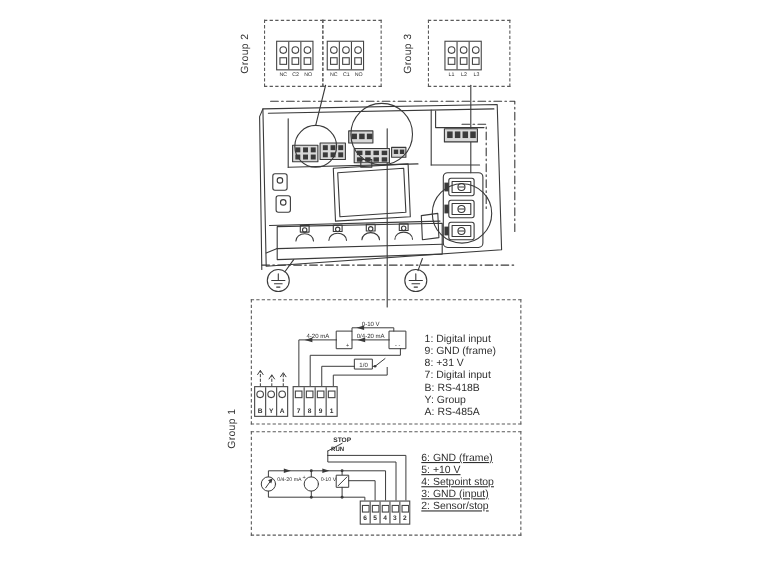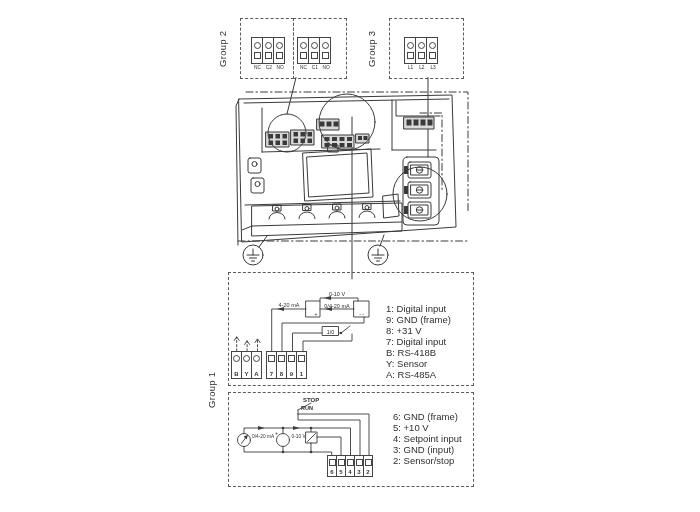--- a/index.html
+++ b/index.html
@@ -372,24 +372,24 @@
         <span class="lbl">2</span>
       </div>
   </div>
 
   <div class="legend" style="left:386px;top:303px;">
     <div>1: Digital input</div>
     <div>9: GND (frame)</div>
     <div>8: +31 V</div>
     <div>7: Digital input</div>
     <div>B: RS-418B</div>
-    <div>Y: Sensor</div>
+    <div>Y: Group</div>
     <div>A: RS-485A</div>
   </div>
-  <div class="legend" style="left:393px;top:411px;">
+  <div class="legend" style="left:383px;top:411px;text-decoration:underline;">
     <div>6: GND (frame)</div>
     <div>5: +10 V</div>
-    <div>4: Setpoint input</div>
+    <div>4: Setpoint stop</div>
     <div>3: GND (input)</div>
     <div>2: Sensor/stop</div>
   </div>
 
 </div>
 
 </body></html>

